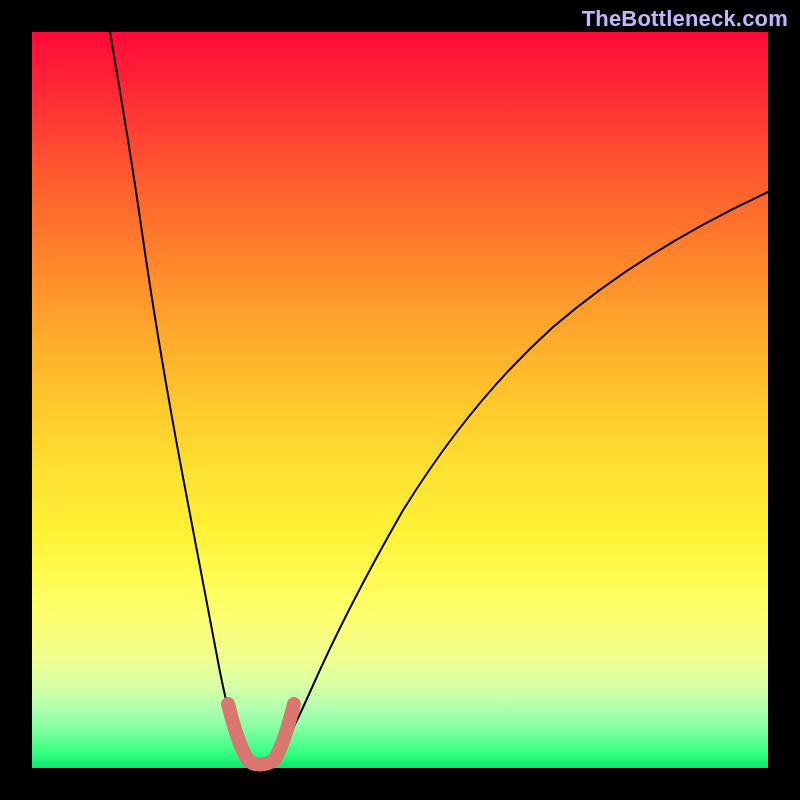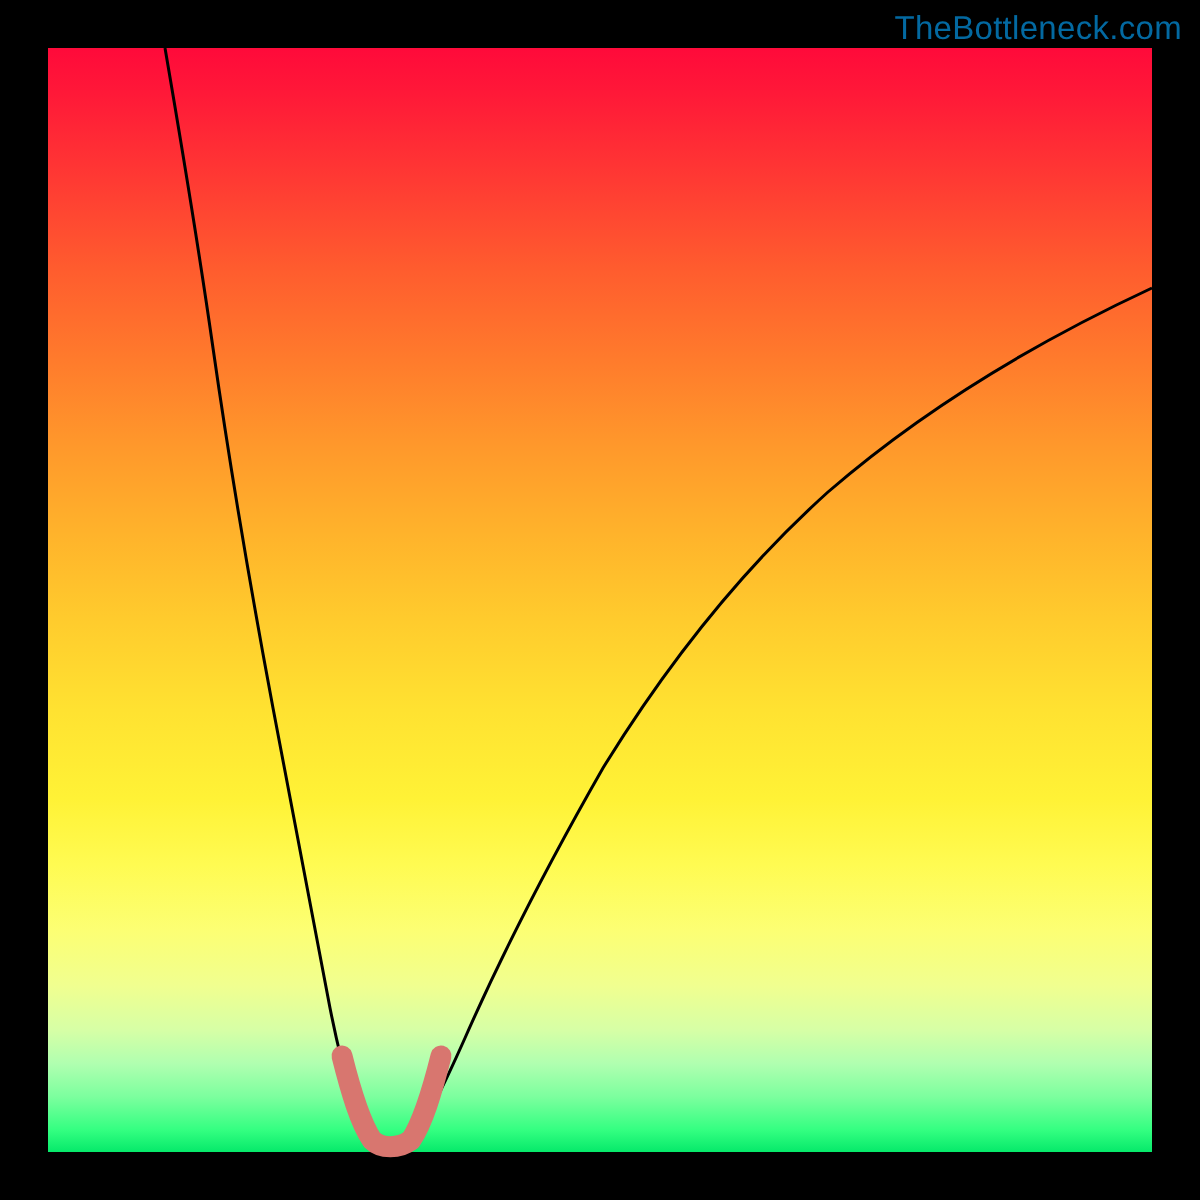--- a/index.html
+++ b/index.html
@@ -45,24 +45,24 @@
       #b0ffb0 92%,
       #7cff9e 95%,
       #34ff81 98%,
       #06e96a 100%
     );
   }
   .watermark {
     position: absolute;
     top: 6px;
     right: 12px;
-    color: #0369a1;
+    color: #c4b5fd;
     font-size: 22px;
     letter-spacing: 0.2px;
-    font-weight: 400;
+    font-weight: 700;
     user-select: none;
   }
   svg.curve {
     position: absolute;
     top: 0;
     left: 0;
     width: 736px;
     height: 736px;
     overflow: visible;
   }

